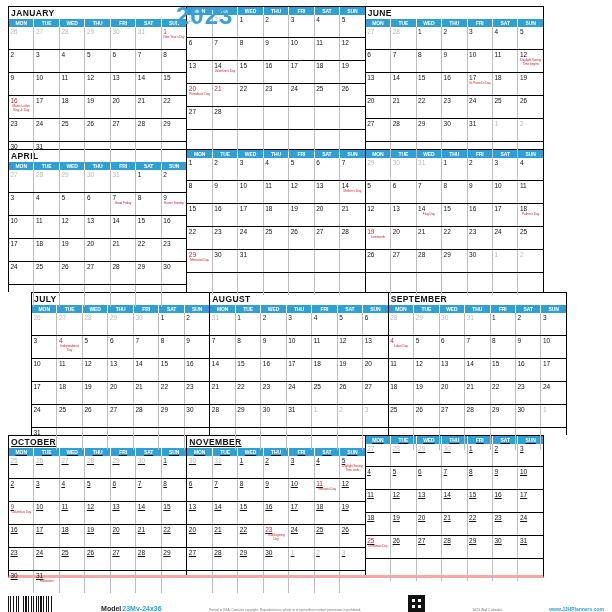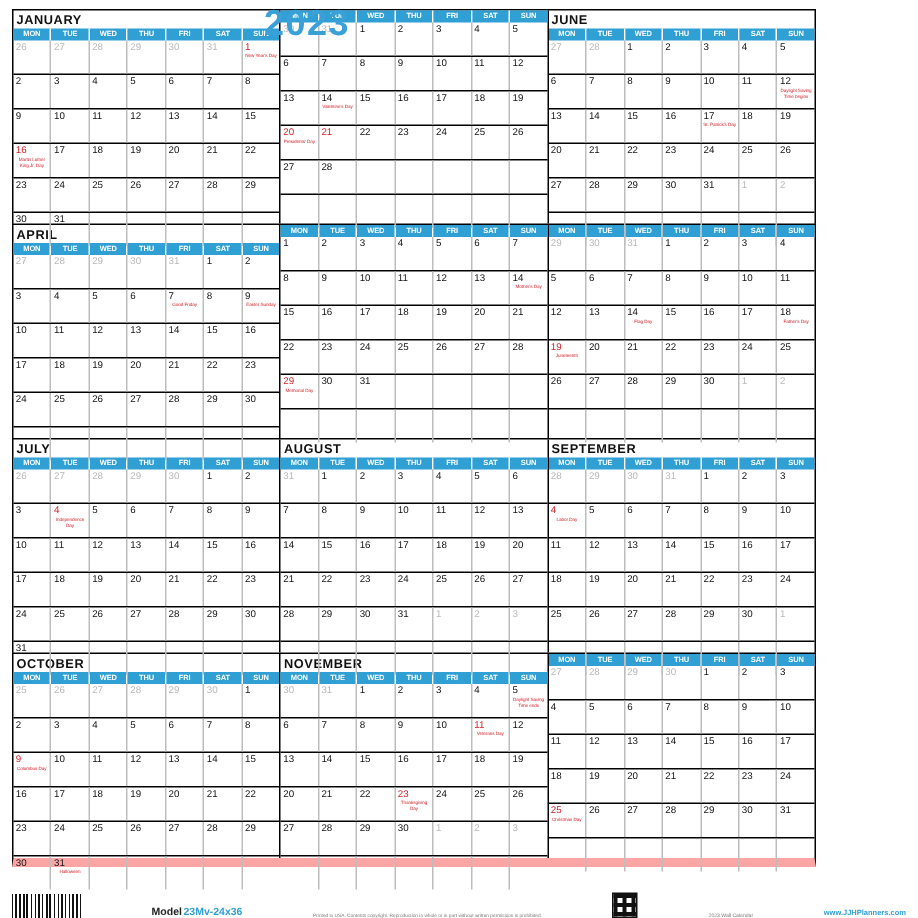--- a/index.html
+++ b/index.html
@@ -28,21 +28,21 @@
     z-index: 5;
     margin-left: 24px;
   }
   .band {
     display: flex;
     width: 536px;
     border-top: 1px solid #000;
     border-left: 1px solid #000;
     border-right: 1px solid #000;
   }
-  .band:last-of-type { border-bottom: 6px solid #fca5a5; }
+  .band:last-of-type { border-bottom: 3px solid #fca5a5; text-decoration: underline; }
   .month {
     flex: 1 1 0;
     border-right: 1px solid #000;
     display: flex;
     flex-direction: column;
   }
   .month:last-child { border-right: none; }
   .month-name {
     font-size: 8.5px;
     font-weight: bold;
@@ -1069,21 +1069,21 @@
               <div class="day">
                 <span class="daynum"></span>
               </div>
               <div class="day">
                 <span class="daynum"></span>
               </div>
             </div>
           </div>
         </div>
       </div>
-      <div class="band" style="height: 143px;">
+      <div class="band" style="height: 143px; margin-left: 23px;">
         <div class="month">
           <div class="month-name">JULY</div>
           <div class="dow-row">
             <div class="dow">MON</div>
             <div class="dow">TUE</div>
             <div class="dow">WED</div>
             <div class="dow">THU</div>
             <div class="dow">FRI</div>
             <div class="dow weekend">SAT</div>
             <div class="dow weekend">SUN</div>

